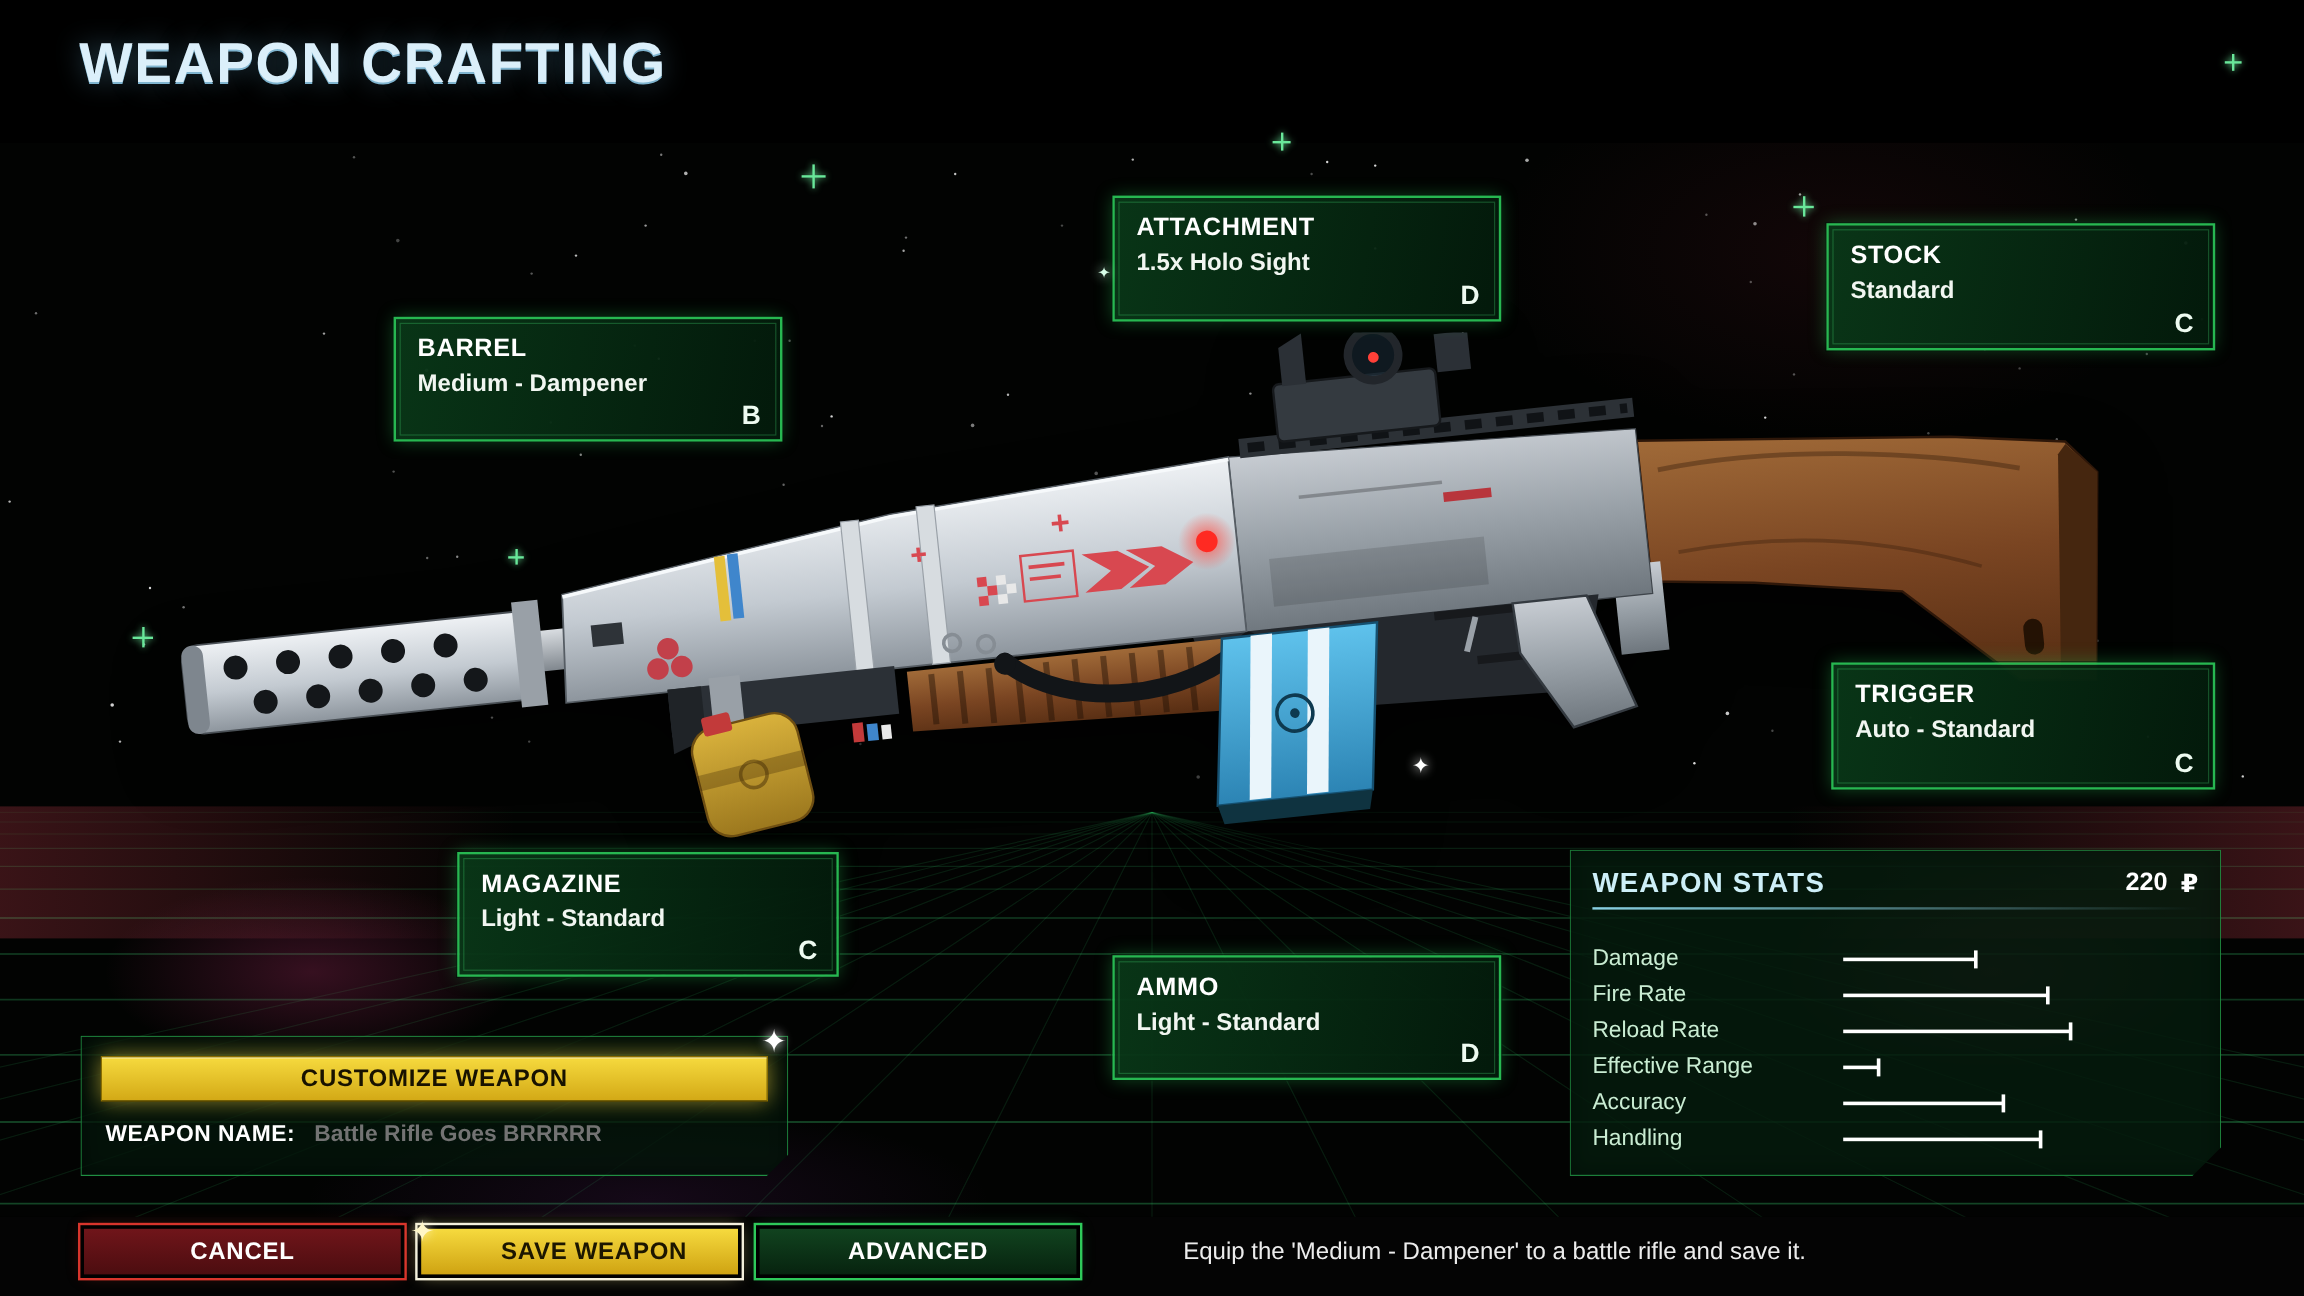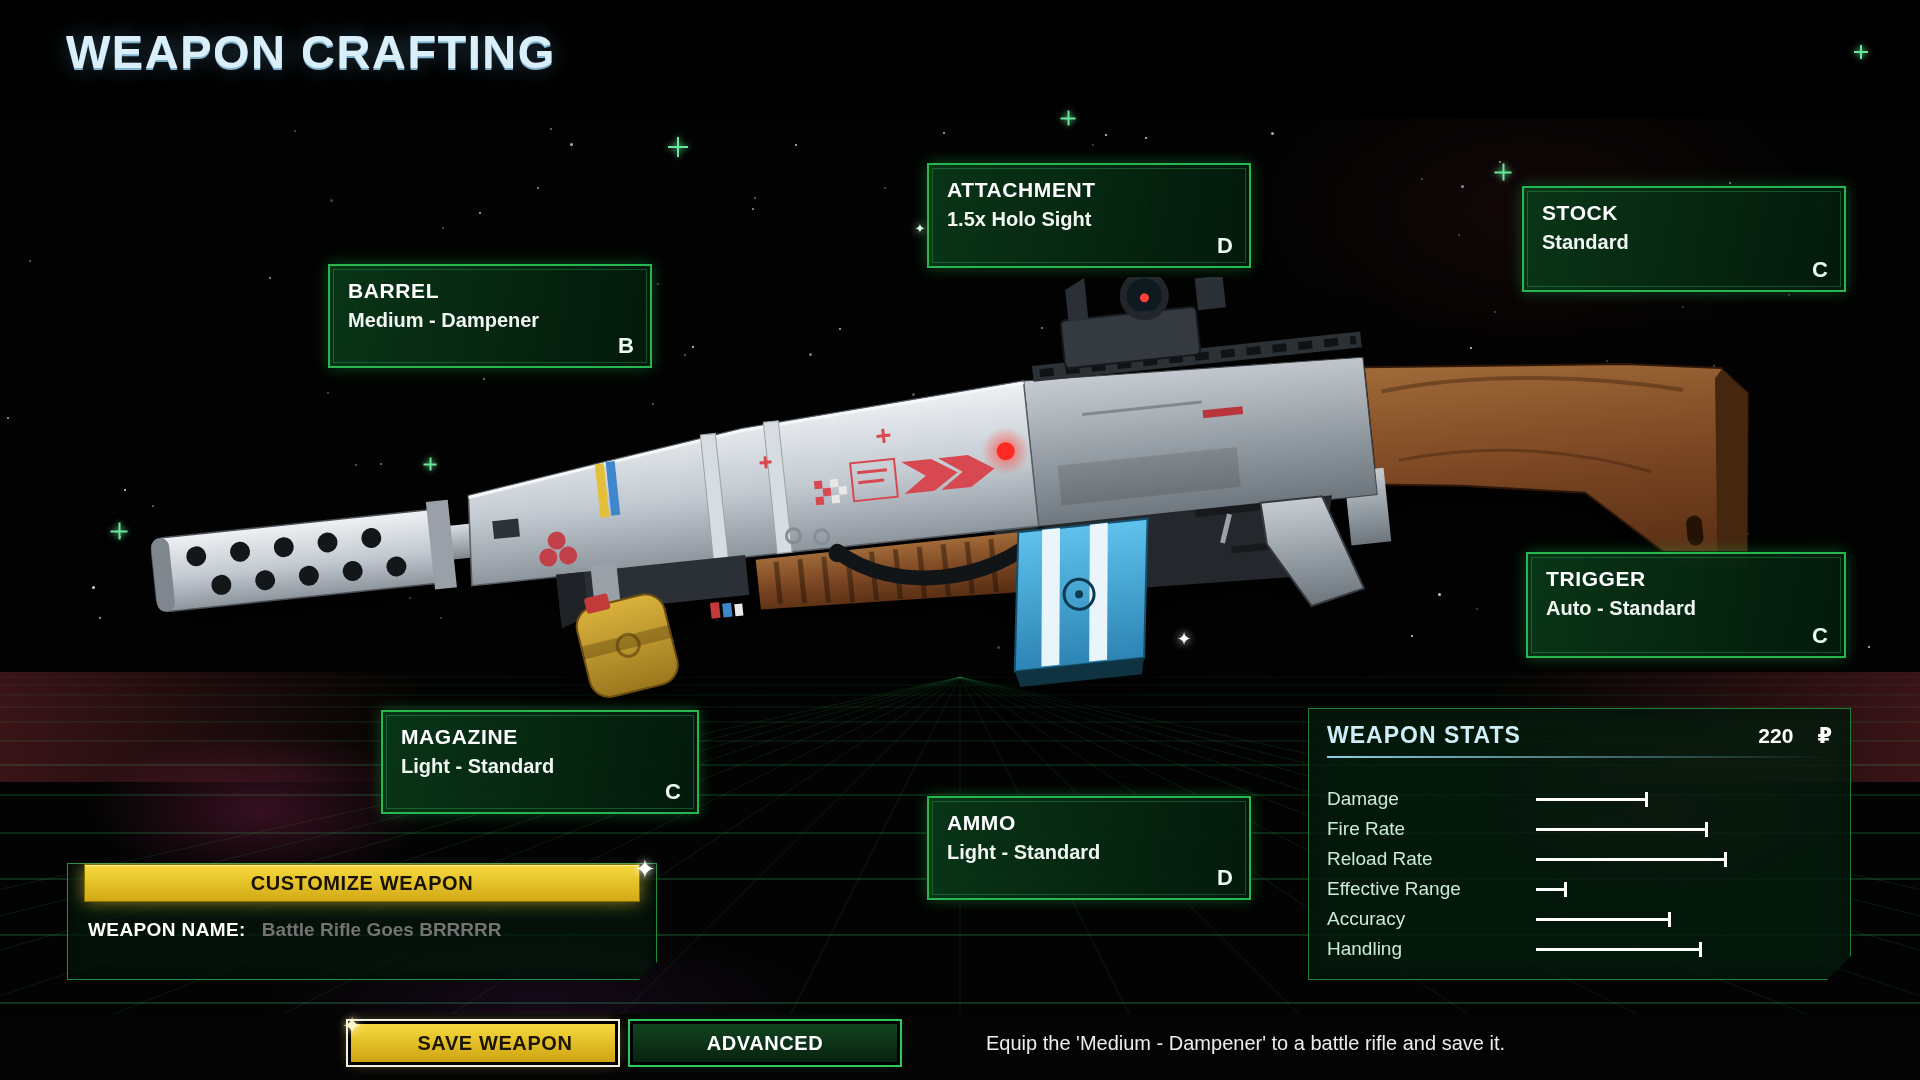--- a/index.html
+++ b/index.html
@@ -58,37 +58,37 @@
   #co-magazine   { left:381px;  top:710px; width:318px; height:104px; }
   #co-ammo       { left:927px;  top:796px; width:324px; height:104px; }
 
   
   .stats-panel { position:absolute; left:1308px; top:708px; width:543px; height:272px; z-index:4;
     background:rgba(3,18,9,.80); border:1px solid rgba(46,200,92,.6);
     clip-path:polygon(0 0,100% 0,100% calc(100% - 24px),calc(100% - 24px) 100%,0 100%);
     filter:drop-shadow(0 0 8px rgba(46,200,92,.28)); }
   .sp-header { display:flex; justify-content:space-between; align-items:center; padding:13px 18px 7px 18px; }
   .sp-title { font-size:23px; font-weight:800; letter-spacing:1px; color:#cdeff8; }
-  .sp-currency { font-size:21px; font-weight:700; color:#fff; display:flex; align-items:center; gap:24px; }
+  .sp-currency { font-size:21px; font-weight:700; color:#fff; display:flex; align-items:center; gap:11px; }
   .peso { font-family:"DejaVu Sans", sans-serif; font-weight:700; }
   .sp-underline { height:2px; margin:0 18px;
     background:linear-gradient(90deg, rgba(145,220,240,.95), rgba(145,220,240,0)); }
   .sp-rows { padding:26px 18px 0 18px; }
   .sp-row { display:flex; align-items:center; height:30px; }
   .sp-label { width:205px; font-size:19px; color:#c9ecd2; }
   .sp-bar { position:relative; width:208px; height:16px; margin-left:4px; }
   .sp-line { position:absolute; left:0; top:6.5px; height:3px; background:#fff; }
   .sp-tick { position:absolute; top:.5px; width:3px; height:15px; background:#fff; }
 
   
   .customize-panel { position:absolute; left:67px; top:863px; width:590px; height:117px; z-index:4;
     background:rgba(2,10,5,.72); border:1px solid rgba(46,200,92,.7);
     clip-path:polygon(0 0,100% 0,100% calc(100% - 18px),calc(100% - 18px) 100%,0 100%);
     filter:drop-shadow(0 0 8px rgba(46,200,92,.25)); }
-  .customize-btn { display:block; margin:0 auto 0 auto; width:556px; height:38px; border:1px solid #8a6d00;
+  .customize-btn { display:block; margin:16px auto 0 auto; width:556px; height:38px; border:1px solid #8a6d00;
     background:linear-gradient(180deg,#f6da3e,#d3a916); color:#181200; font-size:20px; font-weight:800;
     letter-spacing:.6px; cursor:pointer; font-family:"Liberation Sans", sans-serif;
     box-shadow:0 0 18px rgba(250,210,60,.55), inset 0 1px 0 rgba(255,255,255,.55); }
   .weapon-name-row { display:flex; align-items:center; gap:16px; margin:17px 0 0 20px; }
   .wn-label { font-size:19px; font-weight:800; color:#fff; letter-spacing:.4px; }
   .wn-value { font-size:19px; font-weight:700; color:#737373; cursor:pointer;text-align:right; }
 
   
   .footer { position:absolute; left:0; top:1014px; width:1920px; height:66px; background:#040404; z-index:5; }
   .f-btn { position:absolute; top:10px; height:38px; width:264px; border:none; cursor:pointer;
@@ -486,20 +486,21 @@
 
   <div class="customize-panel">
     <button class="customize-btn">CUSTOMIZE WEAPON</button>
     <div class="weapon-name-row">
       <span class="wn-label">WEAPON NAME:</span>
       <span class="wn-value">Battle Rifle Goes BRRRRR</span>
     </div>
   </div>
 
   <div class="footer">
+    <button class="f-btn f-cancel">CANCEL</button>
     <button class="f-btn f-save">SAVE WEAPON</button>
     <button class="f-btn f-advanced">ADVANCED</button>
     <div class="status-text">Equip the 'Medium - Dampener' to a battle rifle and save it.</div>
   </div>
 
   <div class="sparkle-layer" style="z-index:6">
       <div class="sparkle-plus" style="height: 20px; width: 20px; left: 678px; top: 147px; color: rgb(105, 231, 154);">
         <i class="sh"></i>
         <i class="sv"></i>
       </div>

